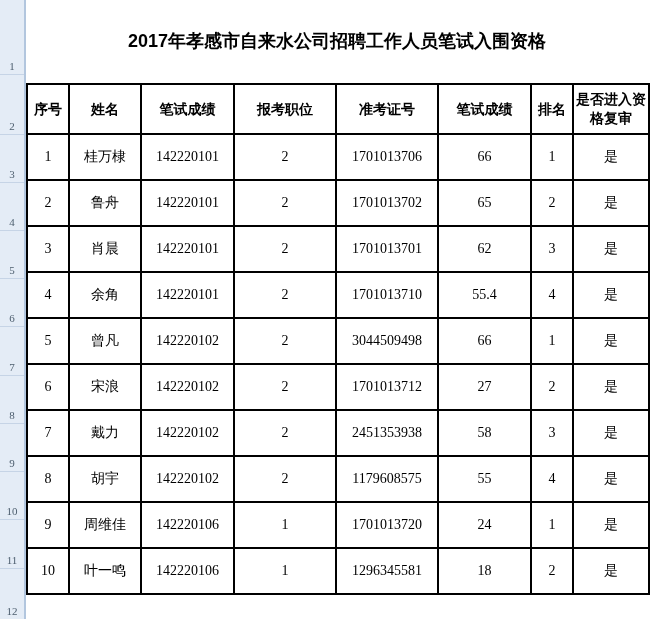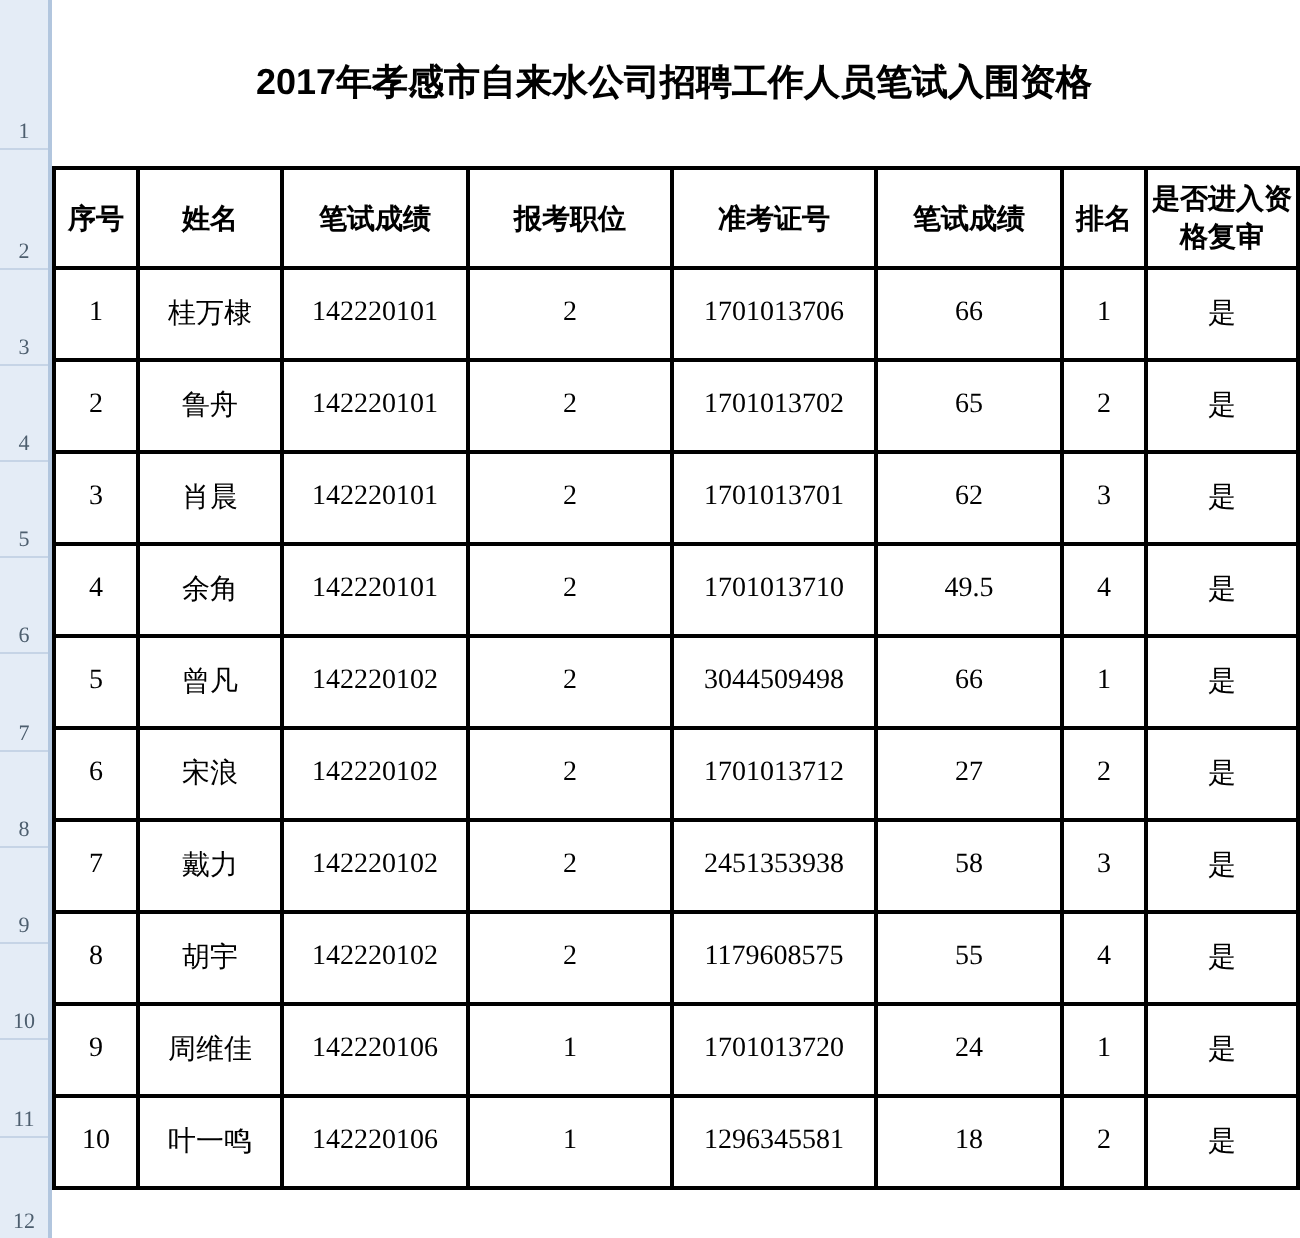--- a/index.html
+++ b/index.html
@@ -154,21 +154,21 @@
           <td>62</td>
           <td>3</td>
           <td>是</td>
         </tr>
         <tr>
           <td>4</td>
           <td>余角</td>
           <td>142220101</td>
           <td>2</td>
           <td>1701013710</td>
-          <td>49.5</td>
+          <td>55.4</td>
           <td>4</td>
           <td>是</td>
         </tr>
         <tr>
           <td>5</td>
           <td>曾凡</td>
           <td>142220102</td>
           <td>2</td>
           <td>3044509498</td>
           <td>66</td>

